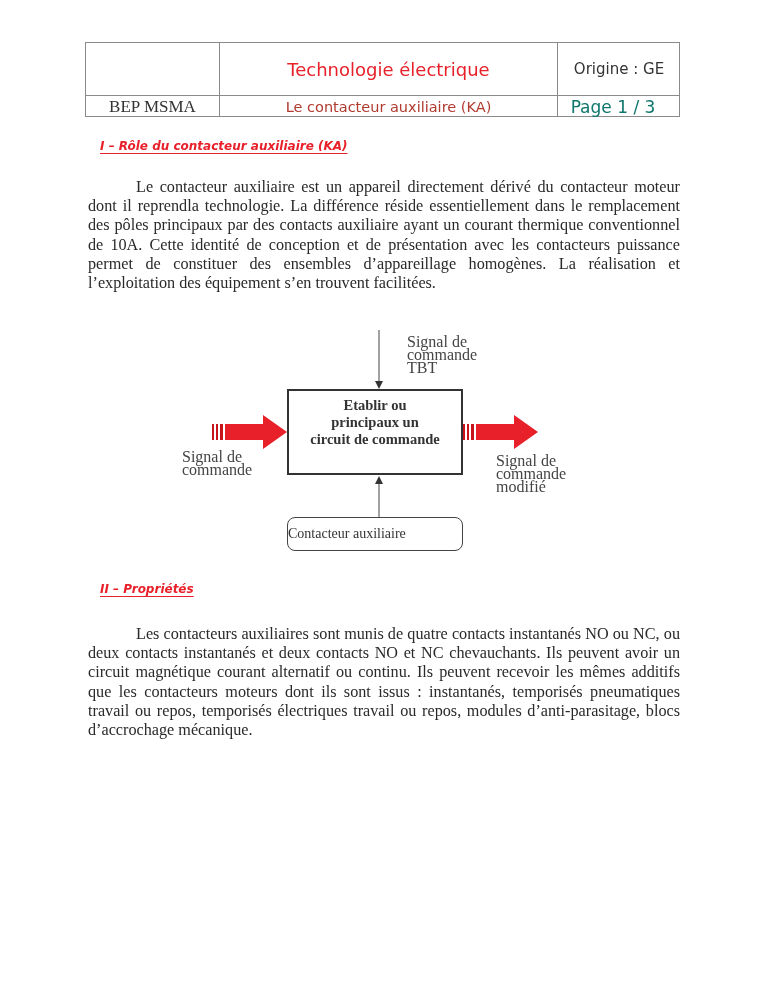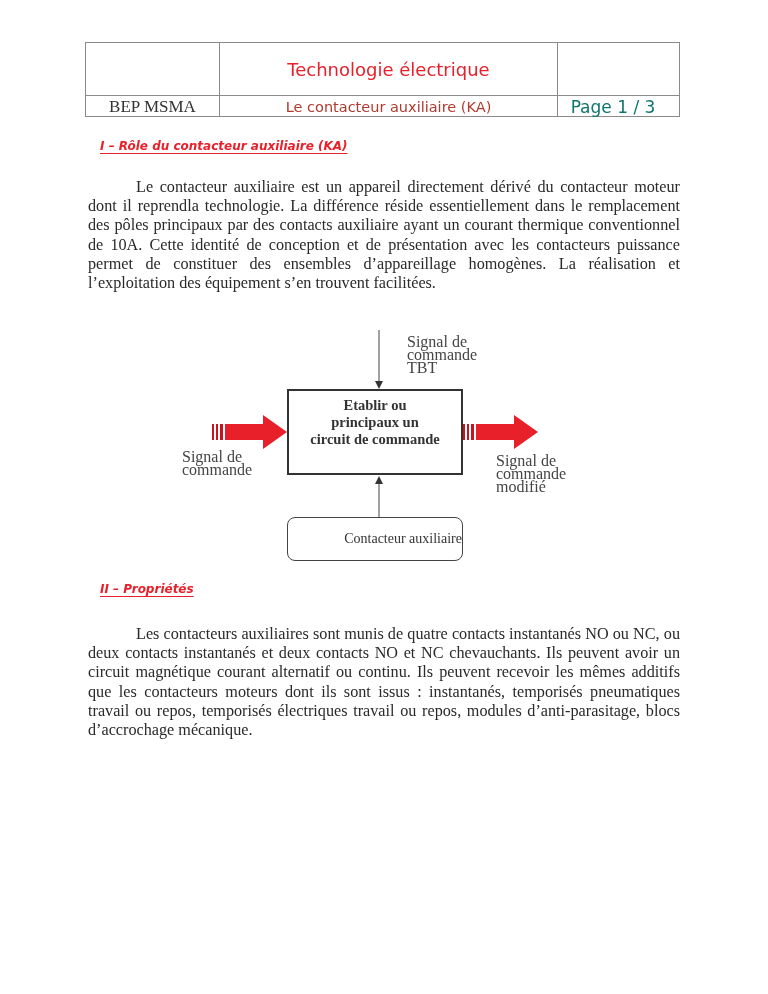--- a/index.html
+++ b/index.html
@@ -32,41 +32,42 @@
   
   .para { position: absolute; left: 88px; width: 592px; font-size: 16.2px; line-height: 19.2px;
           text-align: justify; text-indent: 48px; color: #2a2a2a; }
 
   
   .dg-label { position: absolute; font-size: 16px; line-height: 13px; color: #444; }
   .main-box { position: absolute; left: 287px; top: 389px; width: 176px; height: 86px;
               border: 2px solid #333; box-sizing: border-box; display: flex;
               justify-content: center; padding-top: 6px; text-align: center;
               font-weight: bold; font-size: 14.5px; line-height: 17px; color: #333; }
-  .round-box { position: absolute; left: 287px; top: 517px; width: 176px; height: 44px;
+  .round-box { position: absolute; left: 287px; top: 517px; width: 176px; height: 34px;
                border: 1px solid #444; border-radius: 8px; box-sizing: border-box;
-               display: flex; align-items: center; justify-content: flex-end;
+               display: flex; align-items: center; justify-content: flex-start;
                font-size: 14px; color: #333; }
   svg.dg { position: absolute; left: 0; top: 0; }
 </style>
 </head>
 <body>
 
 <div class="hdr">
   <div class="vline" style="left:133px"></div>
   <div class="vline" style="left:471px"></div>
   <div class="hline"></div>
 
 
   <div class="cell" style="left:0;top:53px;width:133px;height:21px;font-size:17px;color:#333;">BEP MSMA</div>
 
   <div class="cell comic" style="left:134px;top:53px;width:337px;height:21px;font-size:14.5px;color:#b03a2e;">Le contacteur auxiliaire (KA)</div>
 
   <div class="cell comic" style="left:134px;top:0;width:337px;height:52px;font-size:18px;color:#e8202a;">Technologie électrique</div>
 
+  <div class="cell comic" style="left:472px;top:0;width:122px;height:52px;font-size:15px;color:#333;">Origine : GE</div>
 
   <div class="cell comic" style="left:466px;top:53px;width:122px;height:21px;font-size:17px;color:#0f766e;">Page 1 / 3</div>
 </div>
 
 <div class="h-sec" style="top:139px;">I – Rôle du contacteur auxiliaire (KA)</div>
 <div class="para" style="top:178px;">Le contacteur auxiliaire est un appareil directement dérivé du contacteur moteur dont il reprendla technologie. La différence réside essentiellement dans le remplacement des pôles principaux par des contacts auxiliaire ayant un courant thermique conventionnel de 10A. Cette identité de conception et de présentation avec les contacteurs puissance permet de constituer des ensembles d’appareillage homogènes. La réalisation et l’exploitation des équipement s’en trouvent facilitées.</div>
 
 <div>
   <svg class="dg" width="768" height="994">
 

